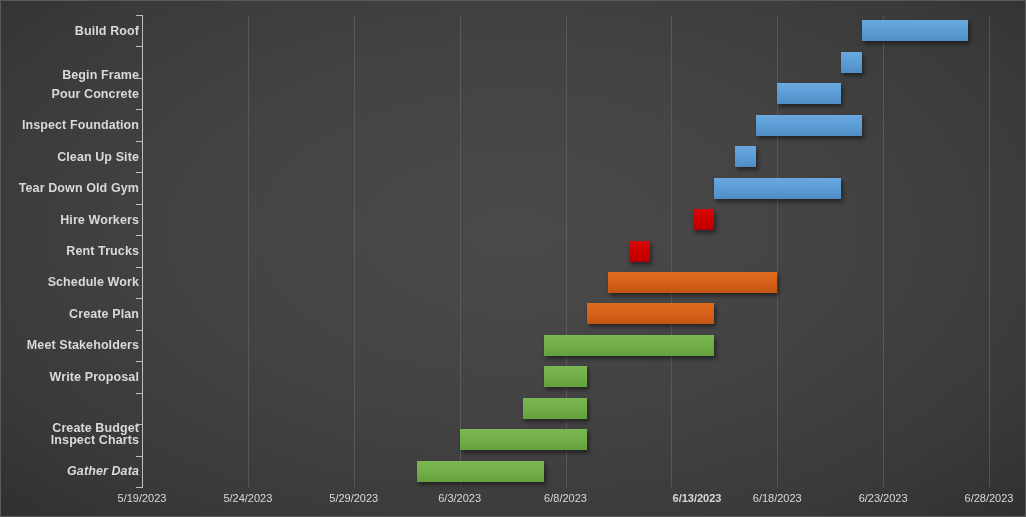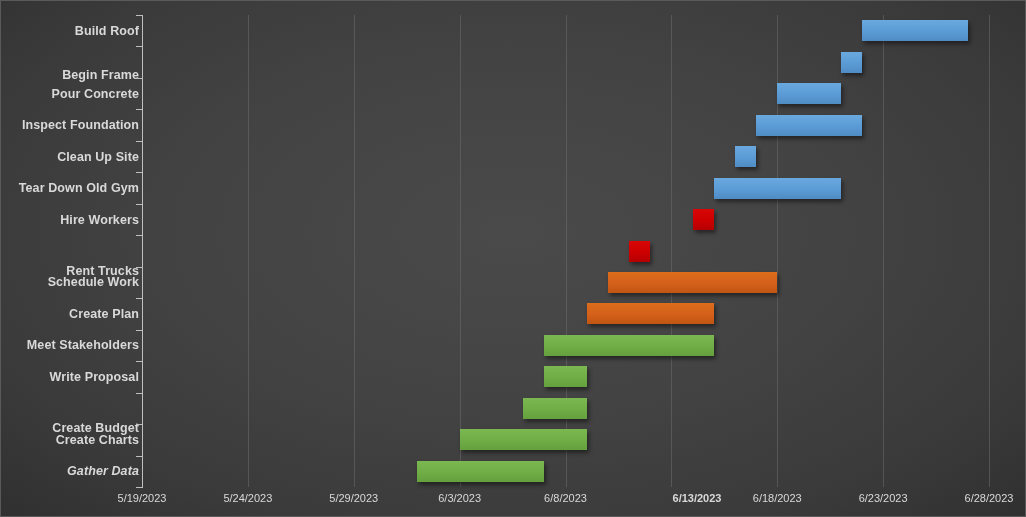--- a/index.html
+++ b/index.html
@@ -99,27 +99,27 @@
     white-space: nowrap;
   }
 </style>
 </head>
 <body>
 
 <div id="chart-root">
 
   <div id="cat-labels">
       <div class="cat-label" style="top: 463.267px; font-style: italic;">Gather Data</div>
-      <div class="cat-label" style="top: 431.8px;">Create Charts</div>
+      <div class="cat-label" style="top: 431.8px;">Inspect Charts</div>
       <div class="cat-label" style="top: 400.333px; margin-top: 20px;">Create Budget</div>
       <div class="cat-label" style="top: 368.867px;">Write Proposal</div>
       <div class="cat-label" style="top: 337.4px;">Meet Stakeholders</div>
       <div class="cat-label" style="top: 305.933px;">Create Plan</div>
       <div class="cat-label" style="top: 274.467px;">Schedule Work</div>
-      <div class="cat-label" style="top: 243px; margin-top: 20px;">Rent Trucks</div>
+      <div class="cat-label" style="top: 243px;">Rent Trucks</div>
       <div class="cat-label" style="top: 211.533px;">Hire Workers</div>
       <div class="cat-label" style="top: 180.067px;">Tear Down Old Gym</div>
       <div class="cat-label" style="top: 148.6px;">Clean Up Site</div>
       <div class="cat-label" style="top: 117.133px;">Inspect Foundation</div>
       <div class="cat-label" style="top: 85.6667px;">Pour Concrete</div>
       <div class="cat-label" style="top: 67px;">Begin Frame</div>
       <div class="cat-label" style="top: 22.7333px;">Build Roof</div>
     </div>
 
   <div id="y-axis-line"></div>

